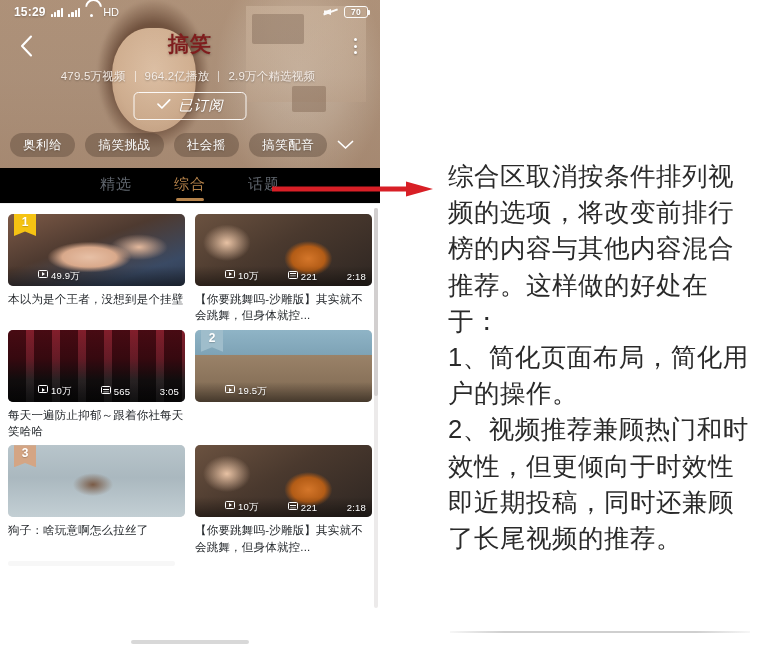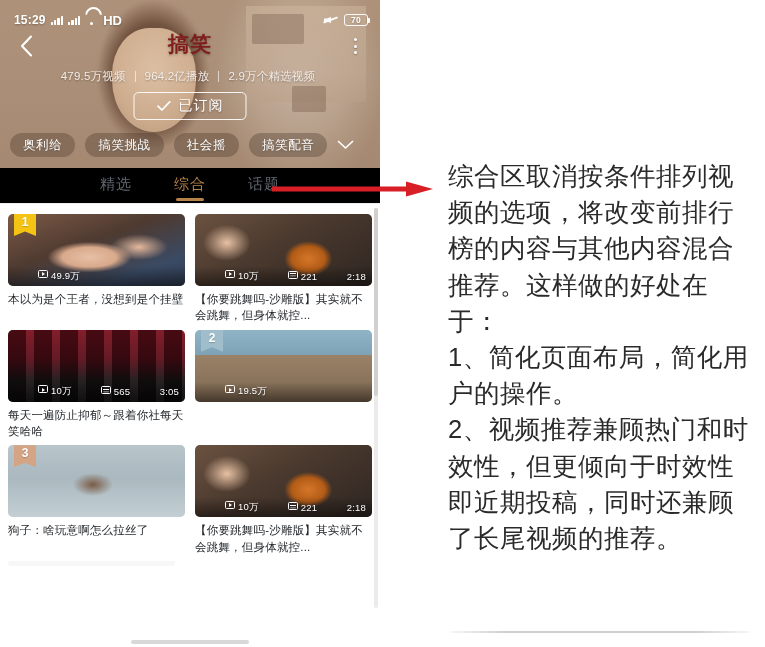--- a/index.html
+++ b/index.html
@@ -59,21 +59,21 @@
     background: rgba(90,70,56,.35); border-radius:2px;
   }
   .hero-sign2{
     position:absolute; left:292px; top:86px; width:34px; height:26px;
     background: rgba(120,96,78,.45); border-radius:2px;
   }
   .hero-scrim { position:absolute; inset:0; background: linear-gradient(180deg, rgba(175,140,110,.30) 0%, rgba(160,126,98,.18) 45%, rgba(150,116,90,.34) 100%); }
 
   
   .statusbar{
-    position:absolute; left:0; top:8px; width:380px; height:24px;
+    position:absolute; left:0; top:0; width:380px; height:24px;
     display:flex; align-items:center; color:#fff;
     font-size:11.5px; letter-spacing:.2px;
     text-shadow: 0 1px 2px rgba(0,0,0,.28);
   }
   .sb-left{ display:flex; align-items:center; gap:5px; padding-left:14px; }
   .sb-right{ margin-left:auto; display:flex; align-items:center; gap:6px; padding-right:12px; }
   .sb-time{ font-size:12px; font-weight:600; }
   .sig { display:inline-flex; align-items:flex-end; gap:1.2px; height:10px; }
   .sig i{ display:block; width:2.2px; background:#fff; border-radius:.5px; }
   .sig i:nth-child(1){height:3.5px} .sig i:nth-child(2){height:5.5px}
@@ -81,21 +81,21 @@
   .wifi{ width:13px; height:10px; position:relative; }
   .wifi::before{
     content:""; position:absolute; left:0; bottom:1px; width:13px; height:13px;
     border:2px solid #fff; border-radius:50%;
     clip-path: polygon(0 0, 100% 0, 100% 45%, 0 45%);
   }
   .wifi::after{
     content:""; position:absolute; left:5px; bottom:0px; width:3px; height:3px;
     background:#fff; border-radius:50%;
   }
-  .hdtag{ font-size:13px; font-weight:700; letter-spacing:-.2px; }
+  .hdtag{ font-size:11px; font-weight:400; letter-spacing:-.2px; }
   .mute-icon{ width:15px; height:12px; position:relative; opacity:.95; }
   .mute-icon::before{
     content:""; position:absolute; left:1px; top:3px; width:7px; height:6px;
     background:#fff; clip-path: polygon(0 25%, 40% 25%, 100% 0, 100% 100%, 40% 75%, 0 75%);
   }
   .mute-icon::after{
     content:""; position:absolute; left:0px; top:5px; width:15px; height:1.6px;
     background:#fff; transform: rotate(-20deg);
   }
   .battery{
@@ -134,24 +134,24 @@
     display:flex; align-items:center; justify-content:center; gap:0;
     color:#f4ece6; font-size:11.5px; letter-spacing:.2px;
     text-shadow:0 1px 2px rgba(0,0,0,.3);
   }
   .hero-stats .st{ padding:0 9px; }
   .hero-stats .sep{ width:1px; height:11px; background:rgba(255,255,255,.6); }
 
   
   .sub-btn{
     position:absolute; left:50%; top:92px; transform:translateX(-50%);
-    display:flex; align-items:flex-end; justify-content:center; gap:7px;
+    display:flex; align-items:flex-start; justify-content:center; gap:7px;
     padding:4px 22px; border:1.4px solid rgba(255,255,255,.92);
     border-radius:5px; color:#fff; font-size:14px; letter-spacing:1px;
-    text-shadow:0 1px 2px rgba(0,0,0,.25); cursor:pointer;
+    text-shadow:0 1px 2px rgba(0,0,0,.25); cursor:pointer;font-style:italic;
   }
   .chk{ display:block; }
 
   
   .chips{
     position:absolute; left:0; top:131px; width:336px; height:28px;
     display:flex; align-items:center; gap:10px; padding:0 10px;
   }
   .chip{
     background: rgba(70,52,40,.34);

